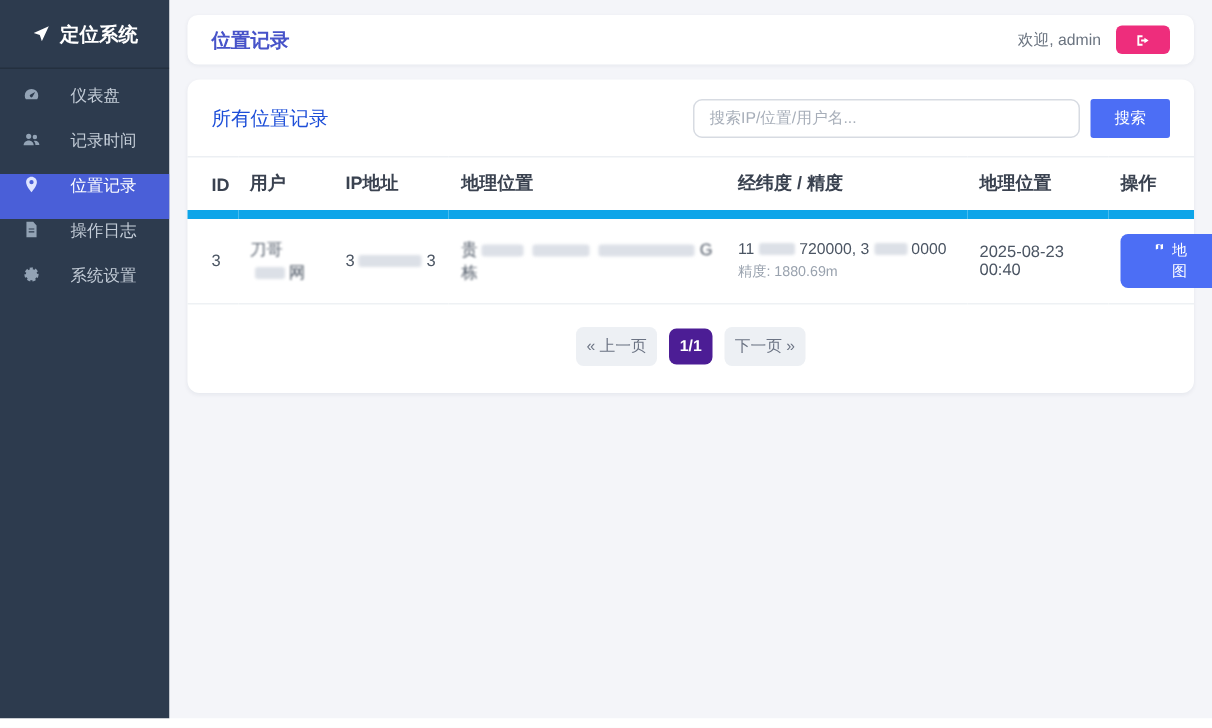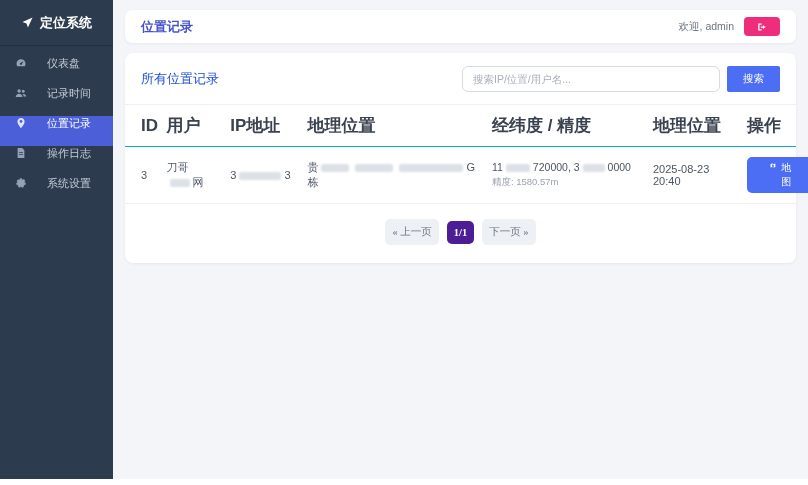--- a/index.html
+++ b/index.html
@@ -64,22 +64,22 @@
   }
   .search-input::placeholder { color:#a7aeb9; }
   .search-btn {
     height:26px; padding:0 16px; background:#4c6ef5; color:#ffffff;
     border:none; border-radius:2px; font-size:10.5px; cursor:pointer;
     font-family:"Liberation Sans","DejaVu Sans",sans-serif;
   }
   
   table { width:100%; border-collapse:collapse; table-layout:fixed; }
   th {
-    text-align:left; font-size:17px; color:#3a4250; font-weight:bold;
-    padding:9px 8px; border-top:1px solid #eceff3; border-bottom:1px solid #0ea5e9;
+    text-align:left; font-size:12px; color:#3a4250; font-weight:bold;
+    padding:9px 8px; border-top:1px solid #eceff3; border-bottom:6px solid #0ea5e9;
   }
   td { font-size:11px; color:#4b5563; padding:10px 8px; border-bottom:1px solid #eef1f4; vertical-align:middle; }
   th:first-child, td:first-child { padding-left:16px; }
   .mask {
     display:inline-block; height:8px; border-radius:2px; background:#dce0e7;
     filter:blur(1px); vertical-align:middle; margin:0 3px;
   }
   .blurtext { filter:blur(0.7px); }
   .w20{width:20px;} .w28{width:28px;} .w38{width:38px;} .w42{width:42px;}
   .w64{width:64px;} .w24{width:24px;} .w22{width:22px;}
@@ -90,21 +90,21 @@
     padding:4px 23px; font-size:10px; cursor:pointer;
     display:inline-flex; align-items:flex-start; gap:4px;
     font-family:"Liberation Sans","DejaVu Sans",sans-serif;
   }
   .map-btn svg { width:9px; height:9px; fill:#ffffff; }
   
   .pagination { display:flex; align-items:center; justify-content:center; gap:8px; padding:15px 0 14px; }
   .page-btn {
     font-size:10.5px; color:#6b7383; background:#edf0f4; border:none;
     border-radius:5px; padding:6px 7px; cursor:pointer;
-    font-family:Liberation Serif, serif;
+    font-family:Liberation Sans, sans-serif;
   }
   .page-btn.current { background:#4c1d95; color:#ffffff; font-weight:bold; }
   .bottom-strip { position:fixed; left:0; bottom:0; width:808px; height:6px; background:#ffffff; }
 </style>
 </head>
 <body>
 
 <aside class="sidebar">
   <div class="logo">
     <svg viewBox="0 0 16 16">
@@ -208,23 +208,23 @@
             <span class="blurtext">刀哥</span><span class="mask w20"></span><span class="blurtext">网</span>
           </td>
           <td>
             <span>3</span><span class="mask w42"></span><span>3</span>
           </td>
           <td>
             <span class="blurtext">贵</span><span class="mask w28"></span><span class="mask w38"></span><span class="mask w64"></span><span class="blurtext">G栋</span>
           </td>
           <td>
             <div class="coord-line"><span>11</span><span class="mask w24"></span><span>720000, 3</span><span class="mask w22"></span><span>0000</span></div>
-            <div class="accuracy">精度: 1580.57m</div>
-          </td>
-          <td>2025-08-23 20:40</td>
+            <div class="accuracy">精度: 1880.69m</div>
+          </td>
+          <td>2025-08-23 00:40</td>
           <td>
             <button class="map-btn">
               <svg viewBox="0 0 16 16">
                   <path d="M1.5 4.2 5.8 2.8l4.4 1.4 4.3-1.4v9l-4.3 1.4-4.4-1.4-4.3 1.4zM5.8 4.4v7l4.4 1.4v-7z" fill-rule="evenodd"></path>
                 </svg>
               <span>地图</span>
             </button>
           </td>
         </tr>
       </tbody>

